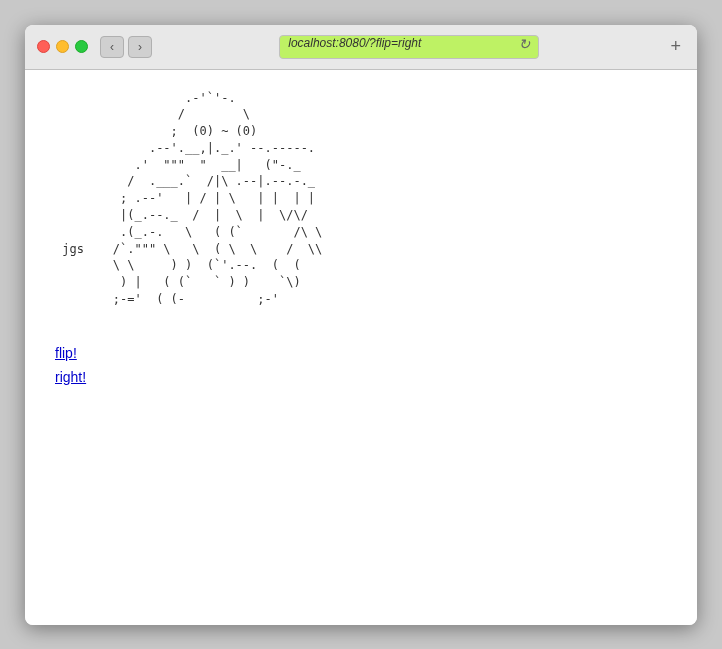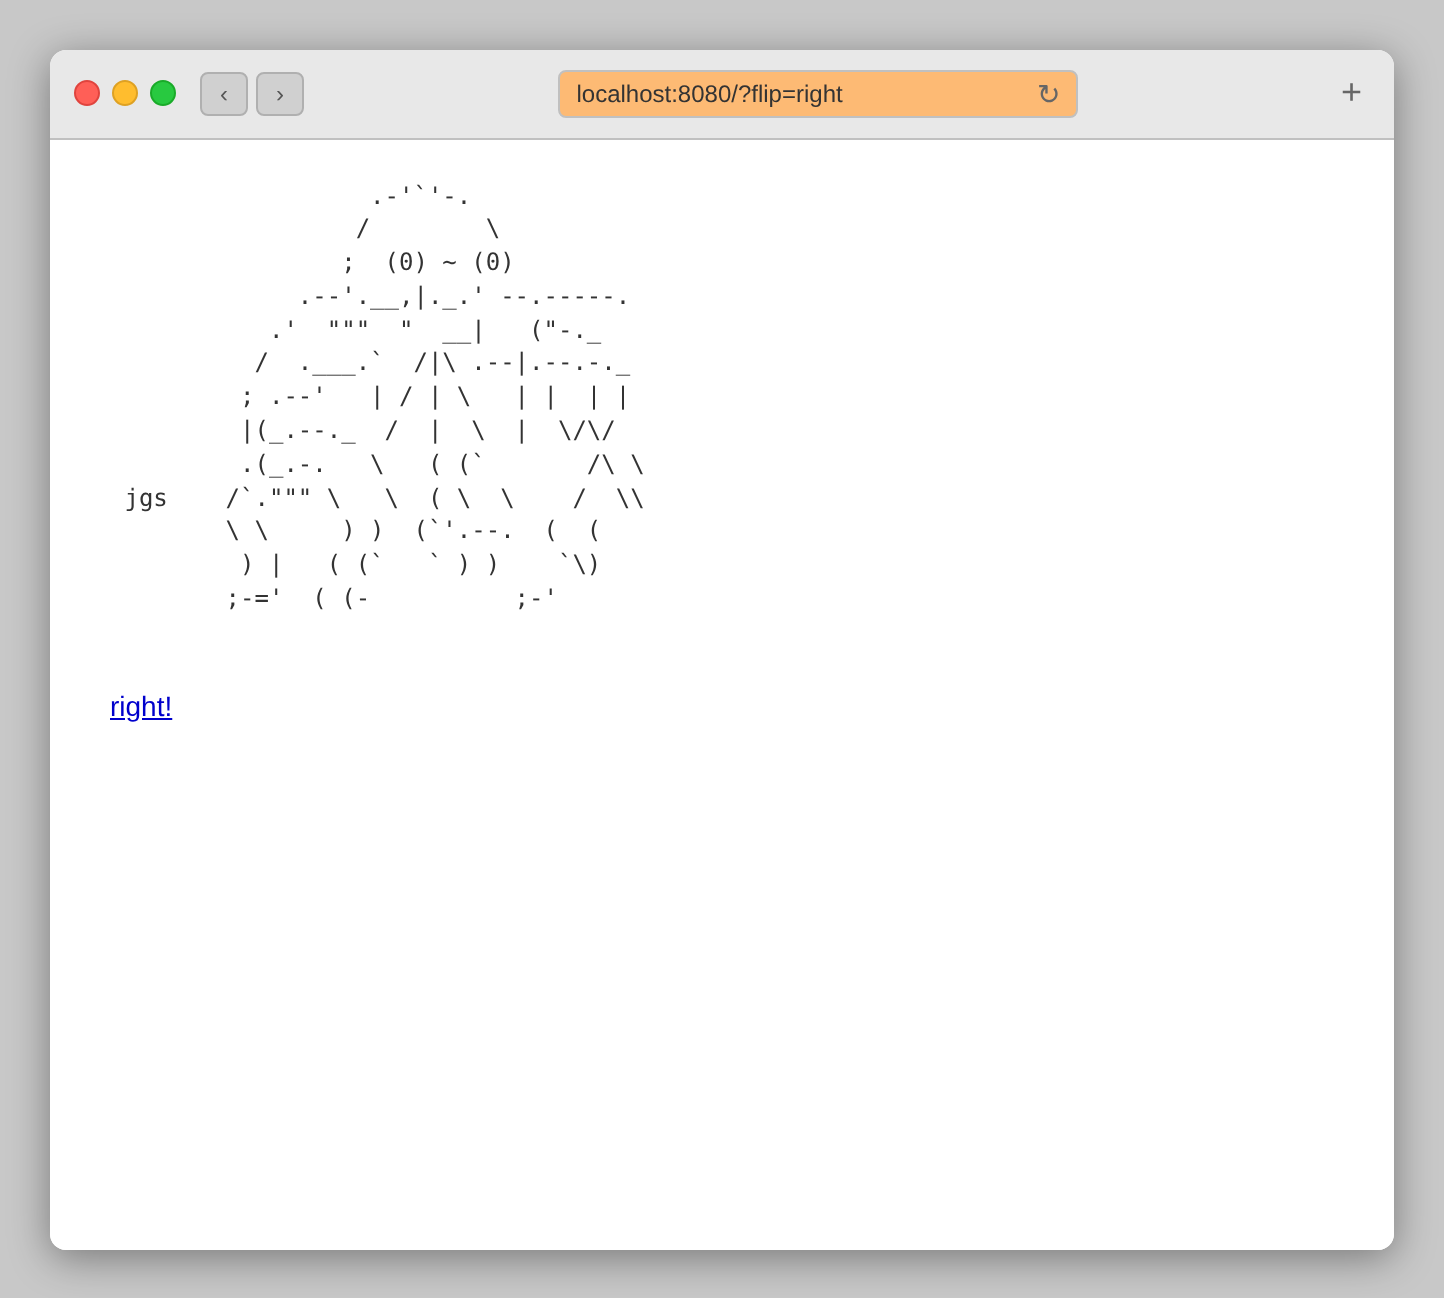--- a/index.html
+++ b/index.html
@@ -75,29 +75,30 @@
     .address-bar-container {
       flex: 1;
       display: flex;
       justify-content: center;
       align-items: center;
     }
 
     .address-bar {
       width: 260px;
       height: 24px;
-      background: #fdba74;
+      background: #bef264;
       border: 1px solid #c0c0c0;
       border-radius: 4px;
       display: flex;
-      align-items: center;
+      align-items: flex-start;
       padding: 0 8px;
       font-size: 13px;
       color: #333;
       gap: 6px;
+      font-style: italic;
     }
 
     .address-text {
       flex: 1;
       font-size: 12px;
     }
 
     .reload-btn {
       font-size: 14px;
       color: #666;
@@ -175,16 +176,17 @@
          ; .--'   | / | \   | |  | |
          |(_.--._  /  |  \  |  \/\/
          .(_.-.   \   ( (`       /\ \
  jgs    /`.""" \   \  ( \  \    /  \\
         \ \     ) )  (`'.--.  (  (
          ) |   ( (`   ` ) )    `\)
         ;-='  ( (-          ;-'
         </pre>
 
     <div class="links-section">
+      <a class="page-link" href="#">flip!</a>
       <a class="page-link" href="#">right!</a>
     </div>
   </div>
 </div>
 
 </body></html>

